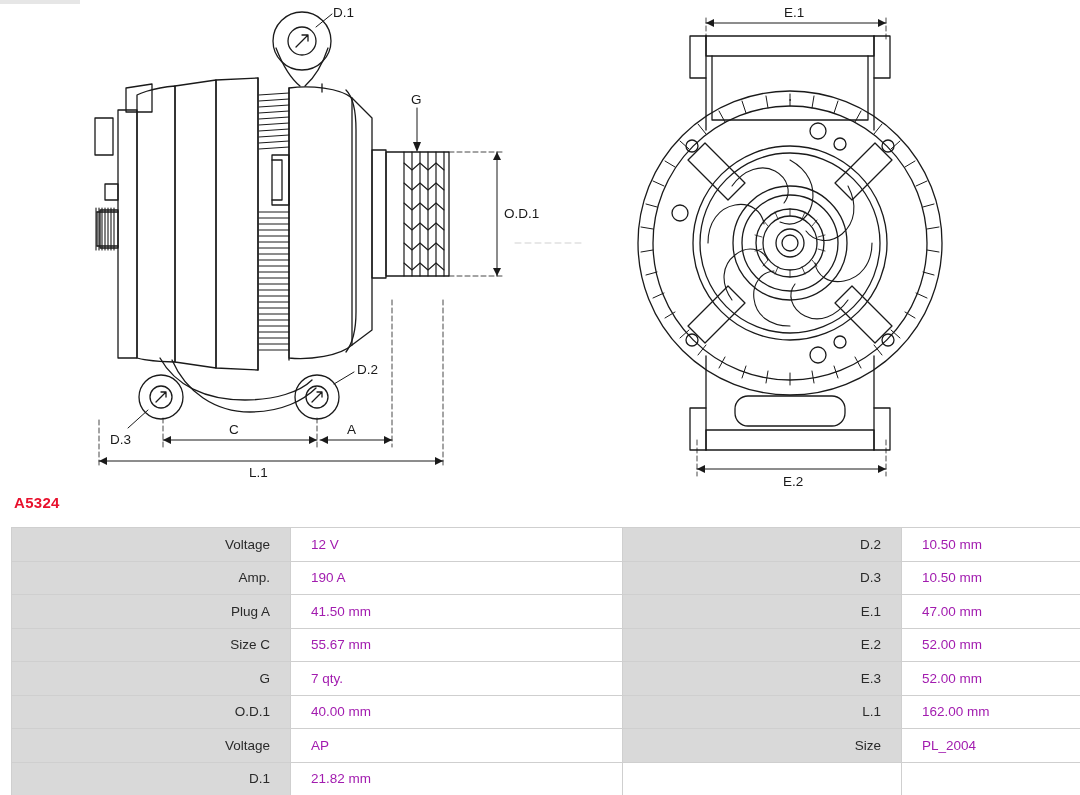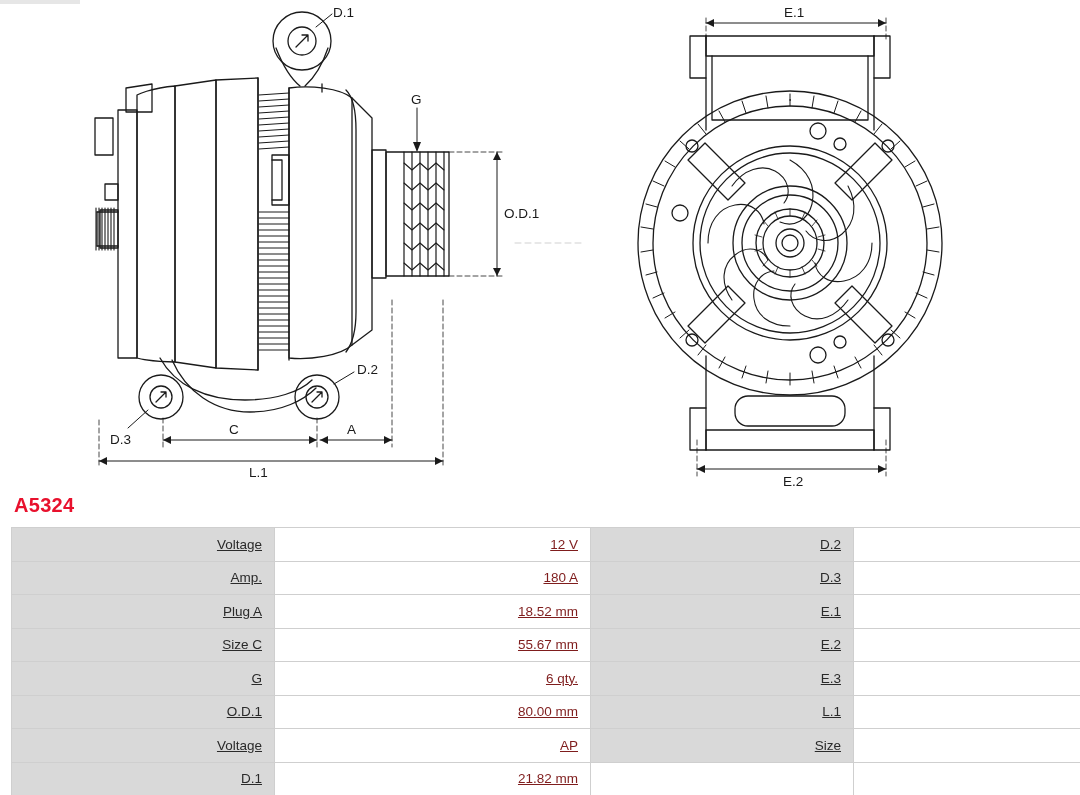--- a/index.html
+++ b/index.html
@@ -25,51 +25,49 @@
     width: 1080px;
     height: 490px;
   }
   .drawing-area svg {
     display: block;
   }
   .part-number {
     position: absolute;
     left: 14px;
     top: 494px;
-    font-size: 20px;
+    font-size: 15px;
     font-weight: bold;
     color: #e8112d;
     letter-spacing: 0.3px;
   }
   .spec-table {
     position: absolute;
     left: 11px;
     top: 527px;
     width: 1058px;
     border-collapse: collapse;
     table-layout: fixed;
     font-size: 13.5px;
   }
   .spec-table td {
     border: 1px solid #cfcfcf;
     height: 32.5px;
-    padding: 0 12px;
+    padding: 0 20px;
     vertical-align: middle;
-    text-decoration: underline;
   }
   .spec-table td.label {
     background: #d9d9d9;
     text-align: right;
     color: #2a2a2a;
     width: 238px;
   }
   .spec-table td.value {
     background: #ffffff;
-    text-align: right;
-    color: #7f1d1d;
+    color: #a21caf;
     width: 291px;
   }
   .spec-table td.empty-label {
     background: #ffffff;
   }
   .top-strip {
     position: absolute;
     left: 0;
     top: 0;
     width: 80px;
@@ -336,45 +334,45 @@
   <table class="spec-table">
     <tbody>
       <tr>
         <td class="label">Voltage</td>
         <td class="value">12 V</td>
         <td class="label">D.2</td>
         <td class="value">10.50 mm</td>
       </tr>
       <tr>
         <td class="label">Amp.</td>
-        <td class="value">180 A</td>
+        <td class="value">190 A</td>
         <td class="label">D.3</td>
         <td class="value">10.50 mm</td>
       </tr>
       <tr>
         <td class="label">Plug A</td>
-        <td class="value">18.52 mm</td>
+        <td class="value">41.50 mm</td>
         <td class="label">E.1</td>
         <td class="value">47.00 mm</td>
       </tr>
       <tr>
         <td class="label">Size C</td>
         <td class="value">55.67 mm</td>
         <td class="label">E.2</td>
         <td class="value">52.00 mm</td>
       </tr>
       <tr>
         <td class="label">G</td>
-        <td class="value">6 qty.</td>
+        <td class="value">7 qty.</td>
         <td class="label">E.3</td>
         <td class="value">52.00 mm</td>
       </tr>
       <tr>
         <td class="label">O.D.1</td>
-        <td class="value">80.00 mm</td>
+        <td class="value">40.00 mm</td>
         <td class="label">L.1</td>
         <td class="value">162.00 mm</td>
       </tr>
       <tr>
         <td class="label">Voltage</td>
         <td class="value">AP</td>
         <td class="label">Size</td>
         <td class="value">PL_2004</td>
       </tr>
       <tr>

